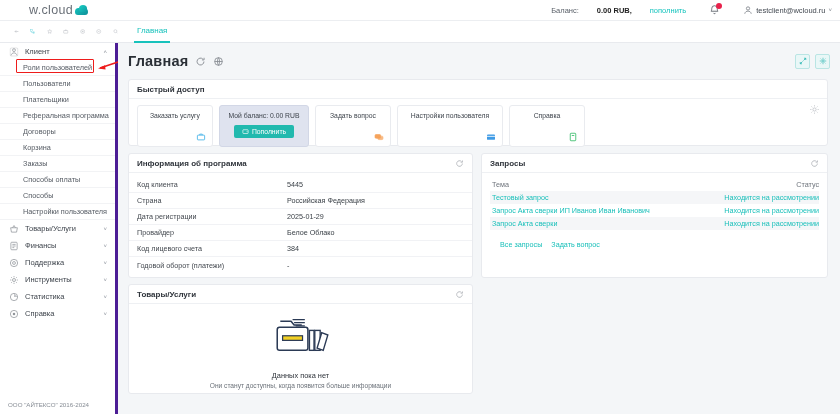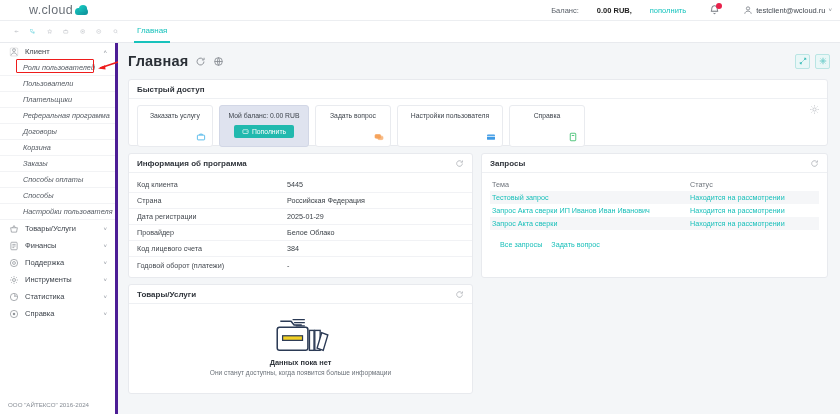--- a/index.html
+++ b/index.html
@@ -70,21 +70,20 @@
     display: flex; align-items: center; gap: 6px;
     height: 17px; padding: 0 8px 0 9px; color: #3e444c;
   }
   .sb-group .g-label { flex: 1; font-size: 7.5px; }
   .sb-group .g-chev { font-size: 6px; color: #8a9099; }
   .sb-ic { width: 10px; height: 10px; opacity: .68; }
   .sb-sub {
     height: 16px; display: flex; align-items: center;
     padding-left: 23px; font-size: 7.3px; color: #555b63;
     border-bottom: 1px solid #f2f3f5;
-    font-style: italic;
   }
   .sb-sub.first { position: relative; }
 
   
   .anno-box {
     position: absolute; left: 16px; top: 59px; width: 78px; height: 14px;
     border: 1.6px solid #ee1c1c; border-radius: 1px; pointer-events: none;
   }
   .anno-arrow { position: absolute; left: 94px; top: 58px; width: 28px; height: 16px; pointer-events: none; }
 
@@ -150,30 +149,30 @@
   .req-card { position: absolute; left: 363px; top: 110px; width: 347px; height: 125px; }
   .req-table { padding: 4px 8px 0 8px; }
   .req-head {
     display: flex; font-size: 7.2px; color: #6d737b; height: 14px; align-items: center;
   }
   .req-row {
     display: flex; height: 13px; align-items: center; font-size: 7.2px; color: #17bfb9;
   }
   .req-row.zebra { background: #f5f6f8; }
   .req-c1 { width: 200px; padding-left: 2px; }
-  .req-c2 { flex: 1; }
+  .req-c2 { flex: 1; text-align: right; }
   .req-links { display: flex; gap: 9px; padding: 10px 10px 0 10px; font-size: 7.2px; color: #17bfb9; }
 
   
   .prod-card { position: absolute; left: 10px; top: 241px; width: 345px; height: 110px; }
   .empty-wrap {
     display: flex; flex-direction: column; align-items: center; justify-content: center;
     padding-top: 8px;
   }
-  .empty-title { font-size: 7.4px; font-weight: bold; color: #2d3views; color:#2d3239; margin-top: 0; }
+  .empty-title { font-size: 7.4px; font-weight: normal; color: #2d3views; color:#2d3239; margin-top: 13px; }
   .empty-sub { font-size: 6.6px; color: #6c727a; margin-top: 2px; }
 
   .footer {
     position: absolute; left: 0; bottom: 0; width: 118px; height: 19px;
     display: flex; align-items: center; padding-left: 8px;
     font-size: 6.2px; color: #868c94; background: #fff;
   }
 </style>
 </head>
 <body>

